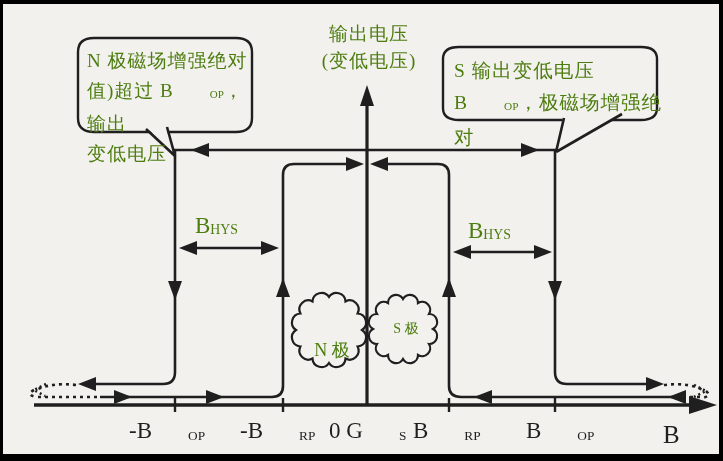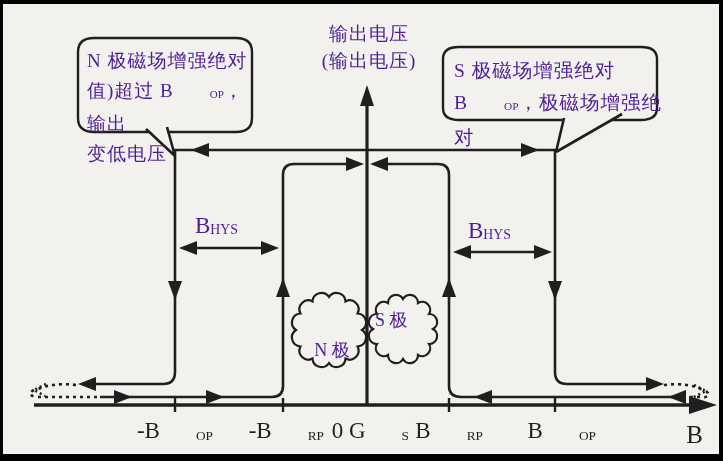--- a/index.html
+++ b/index.html
@@ -9,31 +9,31 @@
     border-top:4px solid #000;
     border-left:3px solid #000;
     border-right:4px solid #000;
     border-bottom:7px solid #000;
     background:#f2f1ee;
     overflow:hidden;
     font-family:"Liberation Serif","DejaVu Serif",serif;
     color:#1f1f1f;
   }
   .frame svg{position:absolute;left:-3px;top:-4px;}
-  .txt{position:absolute;white-space:nowrap;color:#4c1d95;}
+  .txt{position:absolute;white-space:nowrap;color:#4d7c0f;}
   .sub{font-size:0.58em;vertical-align:-0.12em;letter-spacing:0;padding-left:36px;}
   .t-title{left:293px;top:16px;width:146px;font-size:19px;line-height:27px;text-align:center;letter-spacing:1px;}
   .t-callout-left{left:84px;top:42px;width:170px;font-size:19px;line-height:30px;letter-spacing:1px;white-space:normal;}
   .t-callout-right{left:451px;top:51px;width:208px;font-size:19.5px;line-height:32px;letter-spacing:1px;white-space:normal;}
   .t-bhys-left{left:192px;top:209px;font-size:23px;}
   .t-bhys-right{left:465px;top:214px;font-size:23px;}
   .bhys-sub{font-size:0.6em;vertical-align:-0.1em;text-align:center;}
   .t-cloud-n{left:298px;top:334px;width:62px;font-size:18px;text-align:center;}
-  .t-cloud-s{left:372px;top:304px;width:62px;font-size:18px;}
-  .tick{top:414px;font-size:23px;text-align:right;position:absolute;}
+  .t-cloud-s{left:372px;top:316px;width:62px;font-size:14px;text-align:center;}
+  .tick{top:414px;font-size:23px;text-align:left;position:absolute;}
   .t-neg-bop{left:126px;width:84px;}
   .t-neg-brp{left:237px;width:84px;}
   .t-zero{left:326px;width:80px;}
   .t-brp{left:410px;width:70px;}
   .t-bop{left:523px;width:70px;}
   .t-b{left:660px;width:40px;top:417px;font-size:25px;}
 </style>
 </head>
 <body>
 
@@ -99,31 +99,31 @@
     <polygon fill="#1f1f1f" stroke="none" points="453,252 471,245 471,259"></polygon>
     <polygon fill="#1f1f1f" stroke="none" points="552,252 534,245 534,259"></polygon>
 
     <path fill="#f2f1ee" stroke-width="2.2" d="M362,330 A9 9 0 0 1 357.6,346.5 A9 9 0 0 1 345.5,358.6 A9 9 0 0 1 329,363 A9 9 0 0 1 312.5,358.6 A9 9 0 0 1 300.4,346.5 A9 9 0 0 1 296,330 A9 9 0 0 1 300.4,313.5 A9 9 0 0 1 312.5,301.4 A9 9 0 0 1 329,297 A9 9 0 0 1 345.5,301.4 A9 9 0 0 1 357.6,313.5 A9 9 0 0 1 362,330 Z"></path>
     <path fill="#f2f1ee" stroke-width="2.2" d="M433,329 A8 8 0 0 1 429,344 A8 8 0 0 1 418,355 A8 8 0 0 1 403,359 A8 8 0 0 1 388,355 A8 8 0 0 1 377,344 A8 8 0 0 1 373,329 A8 8 0 0 1 377,314 A8 8 0 0 1 388,303 A8 8 0 0 1 403,299 A8 8 0 0 1 418,303 A8 8 0 0 1 429,314 A8 8 0 0 1 433,329 Z"></path>
   </g>
 </svg>
 
   <div class="txt t-title">
     <div>输出电压</div>
-    <div>(输出电压)</div>
+    <div>(变低电压)</div>
   </div>
 
   <div class="txt t-callout-left">
     <div>N 极磁场增强绝对</div>
     <div><span>值)超过 B</span><span class="sub">OP</span><span>， 输出</span></div>
     <div>变低电压</div>
   </div>
 
   <div class="txt t-callout-right">
-    <div>S 极磁场增强绝对</div>
+    <div>S 输出变低电压</div>
     <div><span>B</span><span class="sub">OP</span><span>，极磁场增强绝对</span></div>
   </div>
 
   <div class="txt t-bhys-left"><span>B</span><span class="bhys-sub">HYS</span></div>
   <div class="txt t-bhys-right"><span>B</span><span class="bhys-sub">HYS</span></div>
 
   <div class="txt t-cloud-n">N 极</div>
   <div class="txt t-cloud-s">S 极</div>
 
   <div class="tick t-neg-bop"><span>-</span><span>B</span><span class="sub">OP</span></div>

